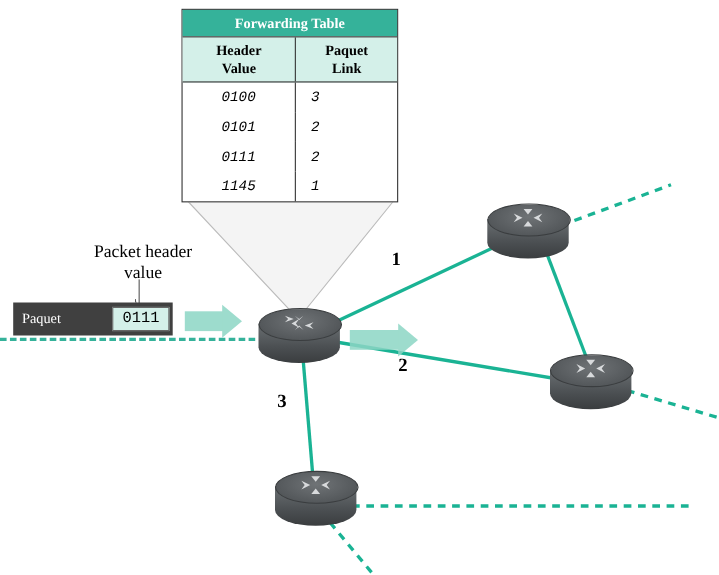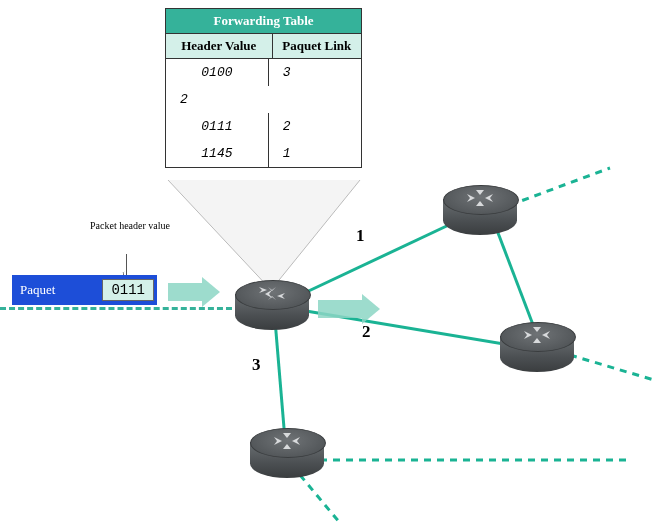--- a/index.html
+++ b/index.html
@@ -32,21 +32,21 @@
     text-align: center;
     padding: 4px 0;
     font-weight: bold;
     font-family: Georgia, serif;
   }
   .fwd-table .hdr {
     display: flex;
     background: #d4f0e9;
   }
   .fwd-table .hdr > div {
-    padding: 4px 6px;
+    padding: 4px 22px;
     font-weight: bold;
     text-align: center;
   }
   .fwd-table .col1 { width: 55%; border-right: 1px solid #333; }
   .fwd-table .col2 { width: 45%; }
   .fwd-table .rows { }
   .fwd-table .row {
     display: flex;
     font-family: 'Courier New', monospace;
     font-size: 13px;
@@ -64,32 +64,32 @@
     width: 45%;
     padding-left: 14px;
   }
   .hdr { border-top: 1px solid #333; border-bottom: 1px solid #333; }
 
   
   .packet-label {
     position: absolute;
     left: 80px;
     top: 220px;
-    font-size: 10px;
+    font-size: 16px;
     text-align: center;
     width: 100px;
     line-height: 1.2;
   }
   .packet {
     position: absolute;
     left: 12px;
     top: 275px;
     width: 145px;
     height: 30px;
-    background: #1d4ed8;
+    background: #404040;
     display: flex;
     align-items: center;
   }
   .packet .pktlabel {
     color: #fff;
     font-size: 13px;
     padding-left: 8px;
     flex: 1;
   }
   .packet .hdrval {
@@ -222,20 +222,21 @@
   <div class="hdr">
     <div class="col1">Header Value</div>
     <div class="col2">Paquet Link</div>
   </div>
   <div class="rows">
     <div class="row">
       <div class="c1">0100</div>
       <div class="c2">3</div>
     </div>
     <div class="row">
+      <div class="c1">0101</div>
       <div class="c2">2</div>
     </div>
     <div class="row">
       <div class="c1">0111</div>
       <div class="c2">2</div>
     </div>
     <div class="row">
       <div class="c1">1145</div>
       <div class="c2">1</div>
     </div>

